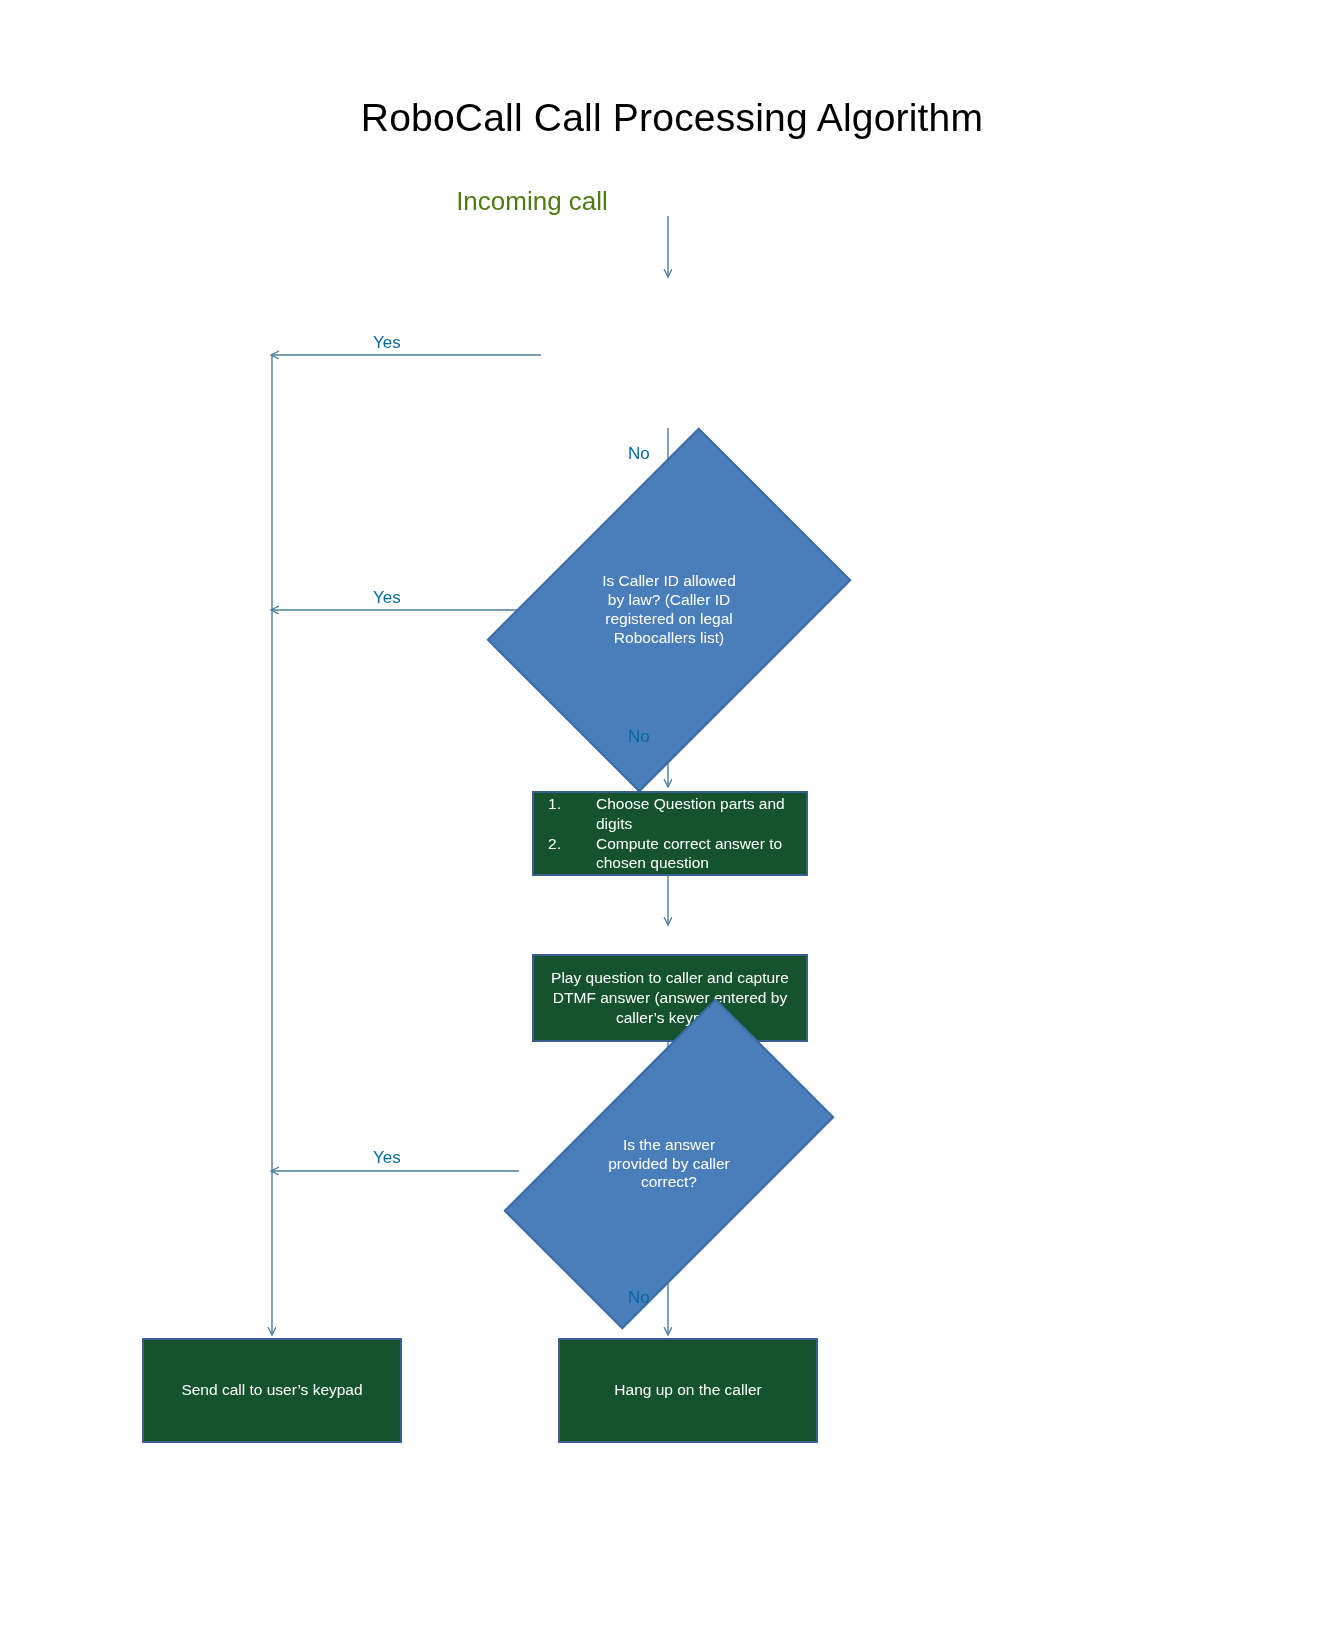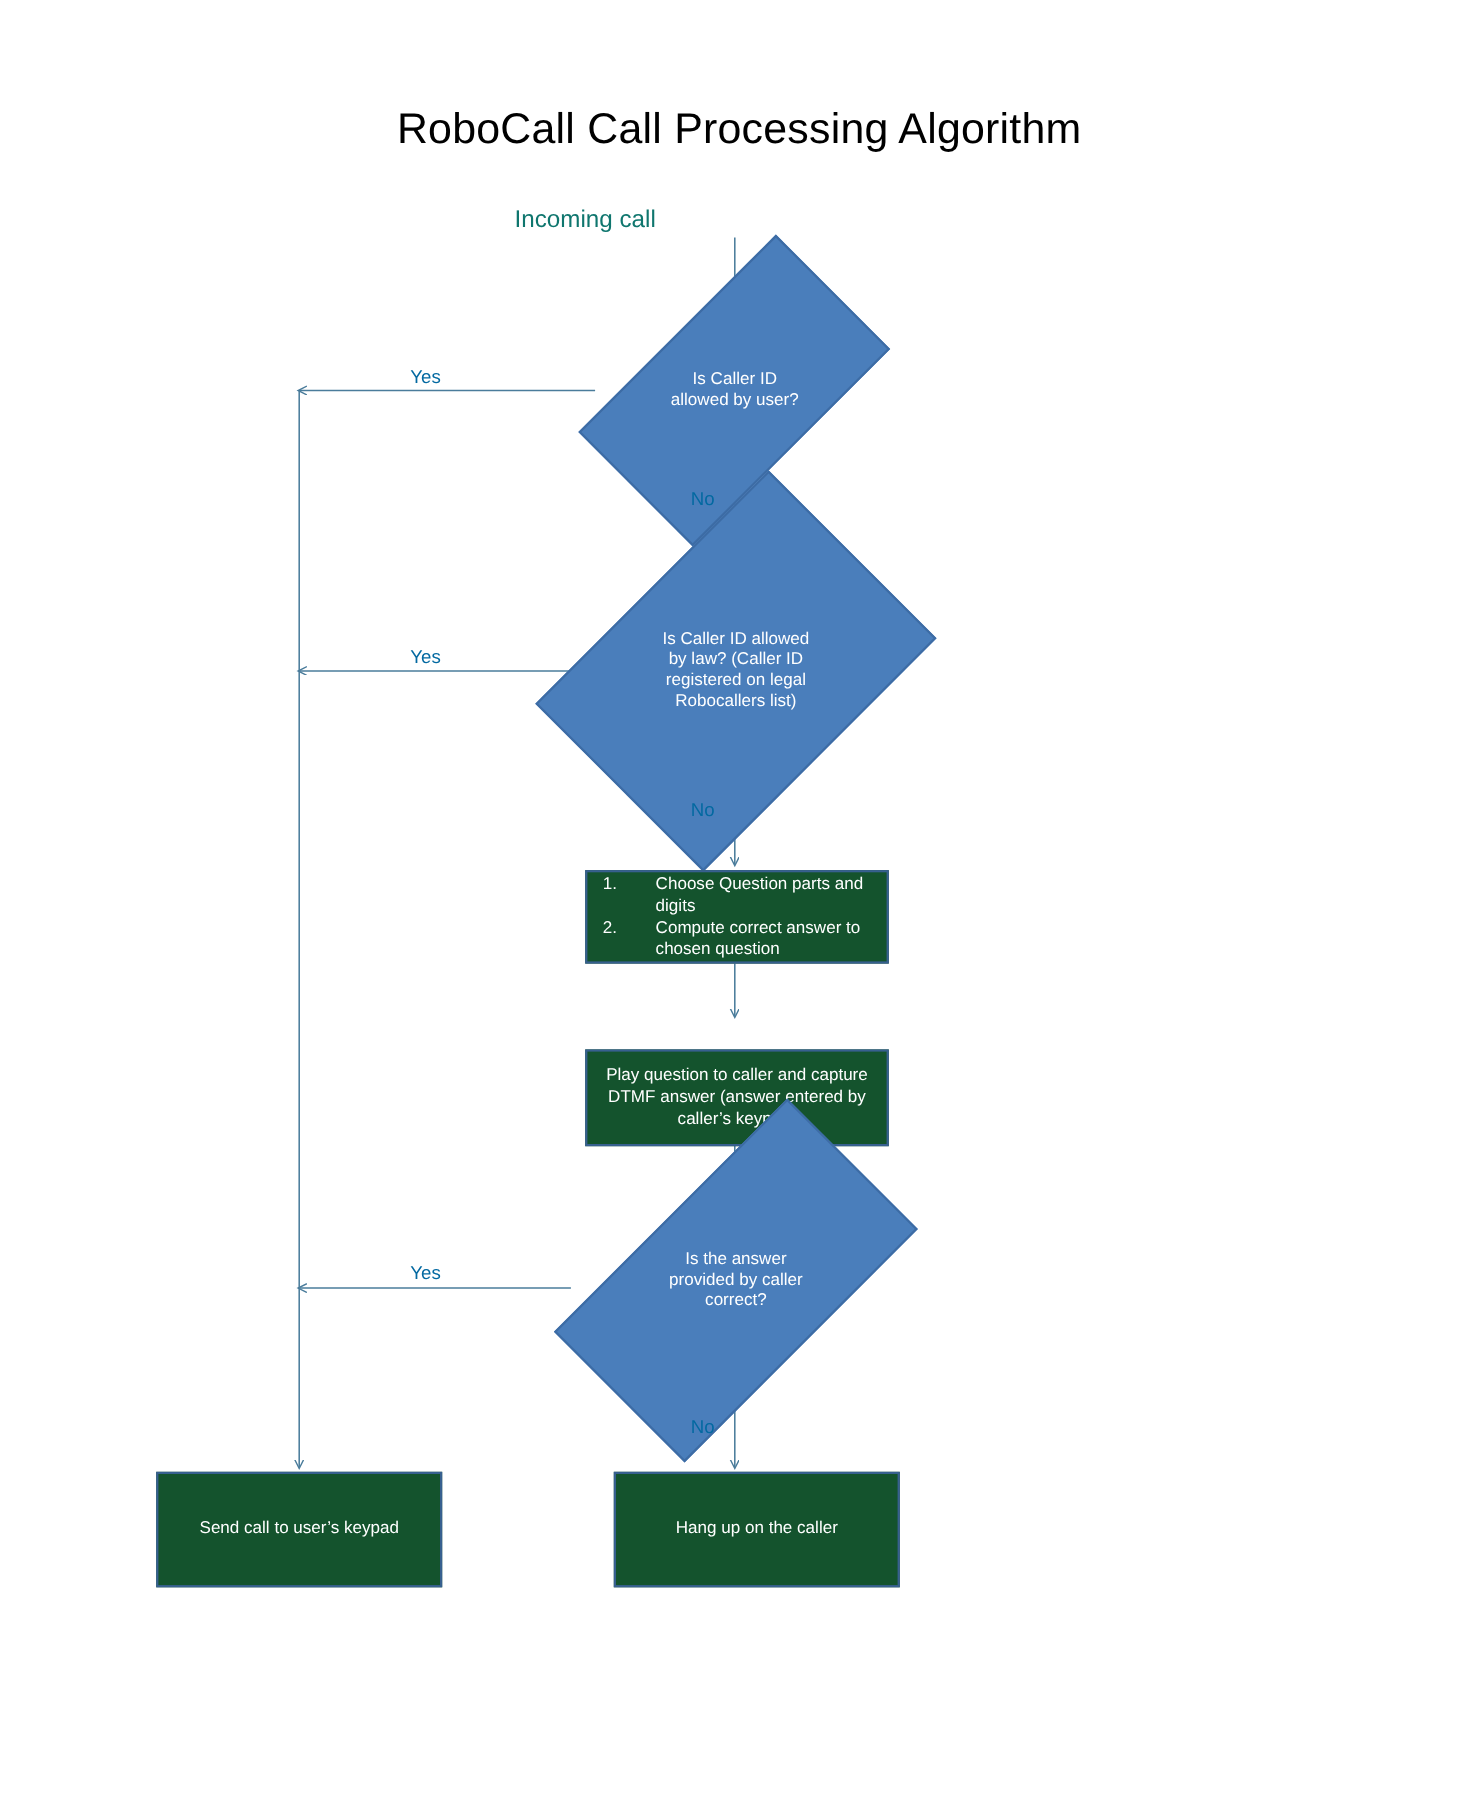--- a/index.html
+++ b/index.html
@@ -38,22 +38,22 @@
     letter-spacing: 0.2px;
     color: #000000;
   }
 
   .entry-label {
     position: absolute;
     left: 0;
     top: 186px;
     width: 1064px;
     text-align: center;
-    font-size: 22px;
-    color: #0f766e;
+    font-size: 26px;
+    color: #4d7c0f;
   }
 
   
   .diamond {
     position: absolute;
     display: flex;
     align-items: center;
     justify-content: center;
   }
   .diamond .dshape {
@@ -169,25 +169,20 @@
       <path d="M668,1258 L668,1334" marker-end="url(#arrow)"></path>
 
       <path d="M272,355 L272,1334" marker-end="url(#arrow)"></path>
     </g>
   </svg>
 
   <div class="title">RoboCall Call Processing Algorithm</div>
 
   <div class="entry-label">Incoming call</div>
 
-  <div class="diamond" style="left:541px; top:281px; width:254px; height:147px;">
-    <div class="dshape" style="left:53px; top:-53px; width:147px; height:254px;"></div>
-    <div class="dtext">Is Caller  ID
-allowed by user?</div>
-  </div>
 
   <div class="diamond" style="left:519px; top:502px; width:300px; height:216px;">
     <div class="dshape" style="left:42px; top:-42px; width:216px; height:300px;"></div>
     <div class="dtext">Is Caller ID allowed
 by law? (Caller ID
 registered on  legal
 Robocallers list)</div>
   </div>
 
   <div class="rect listbox" style="left:532px; top:791px; width:276px; height:85px;">

